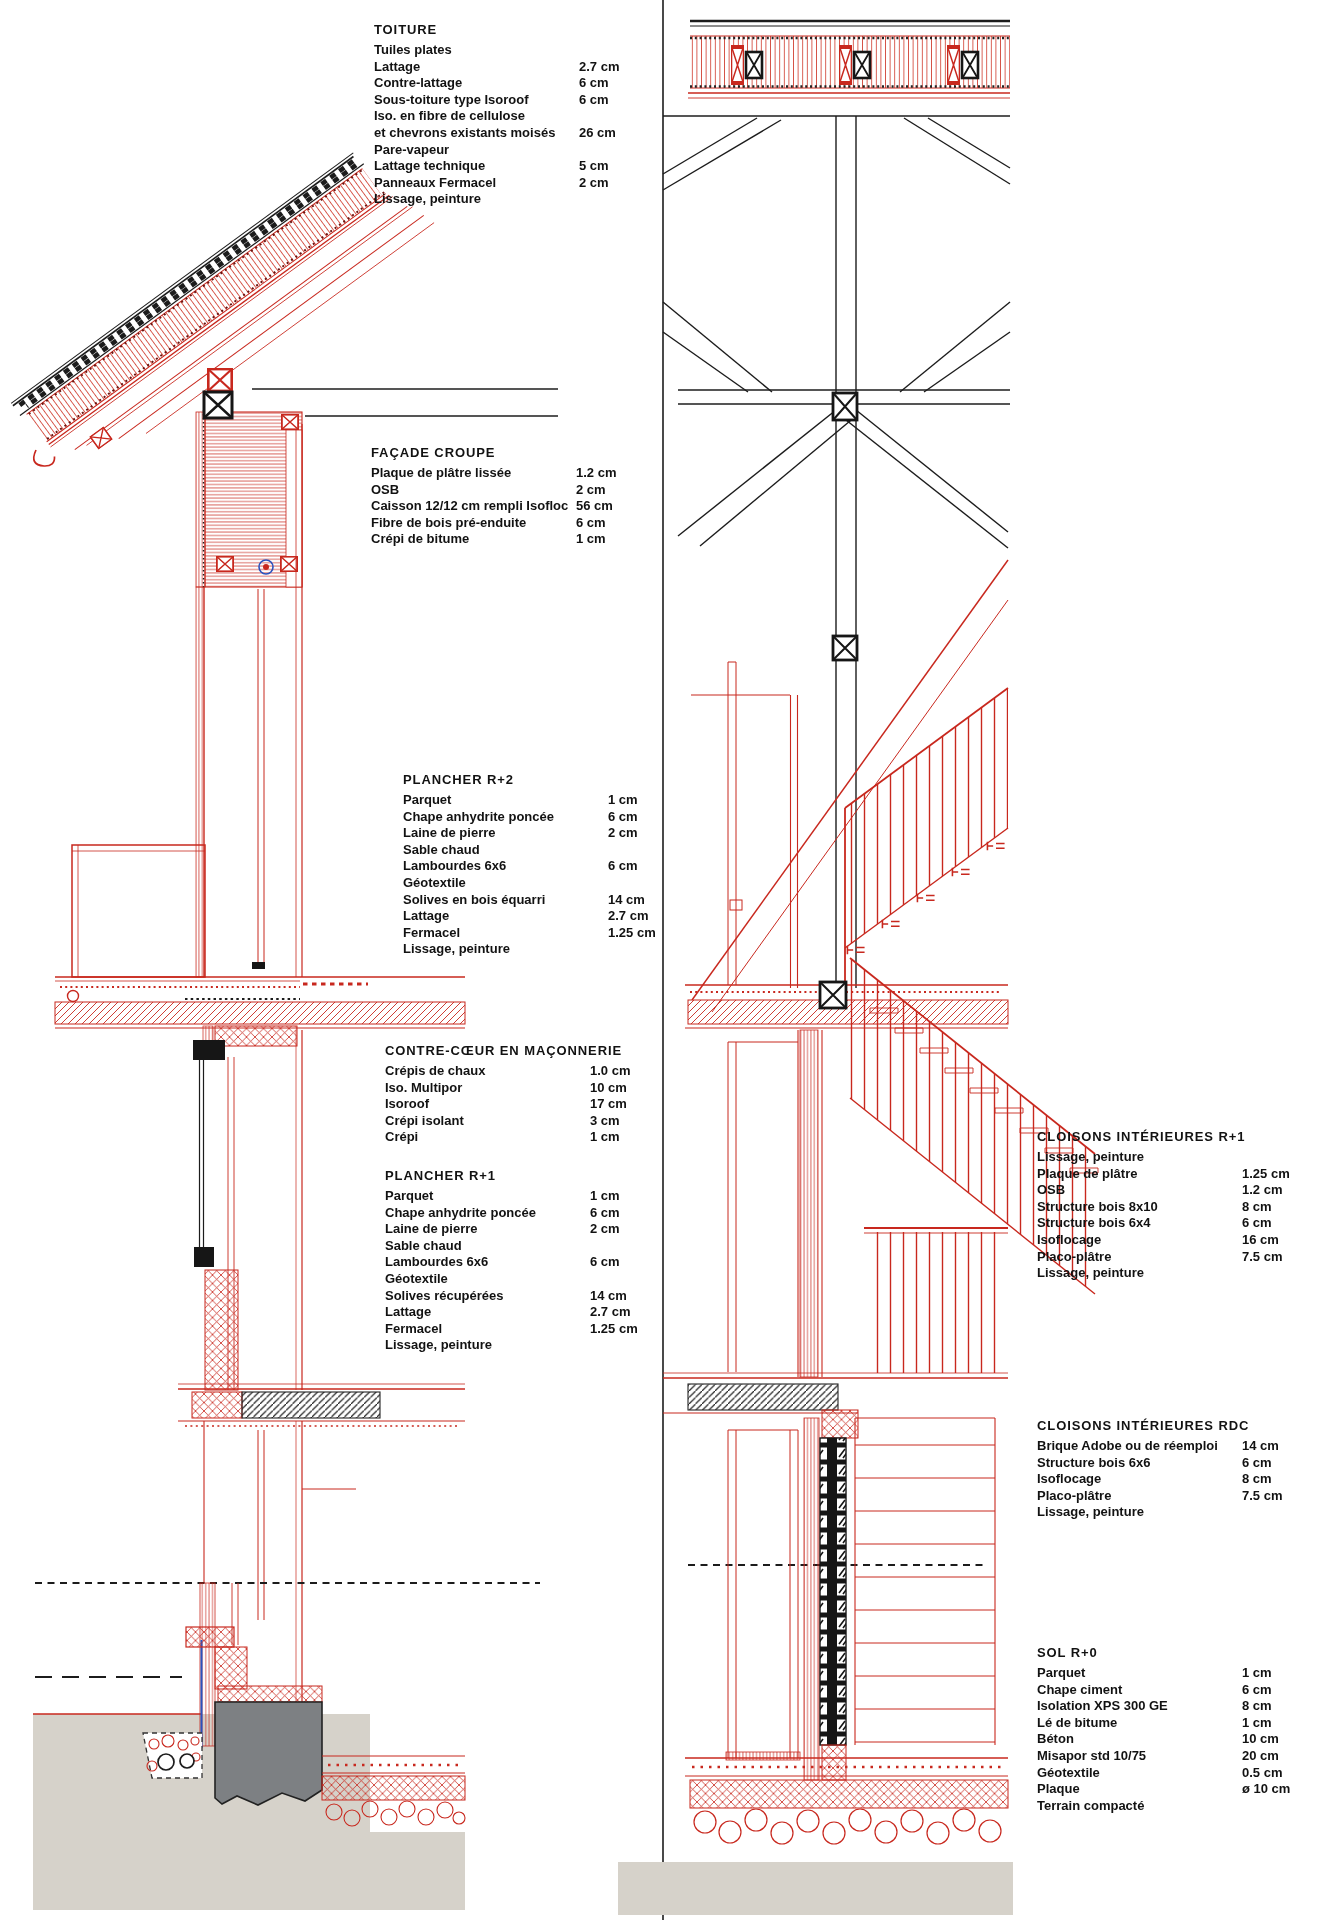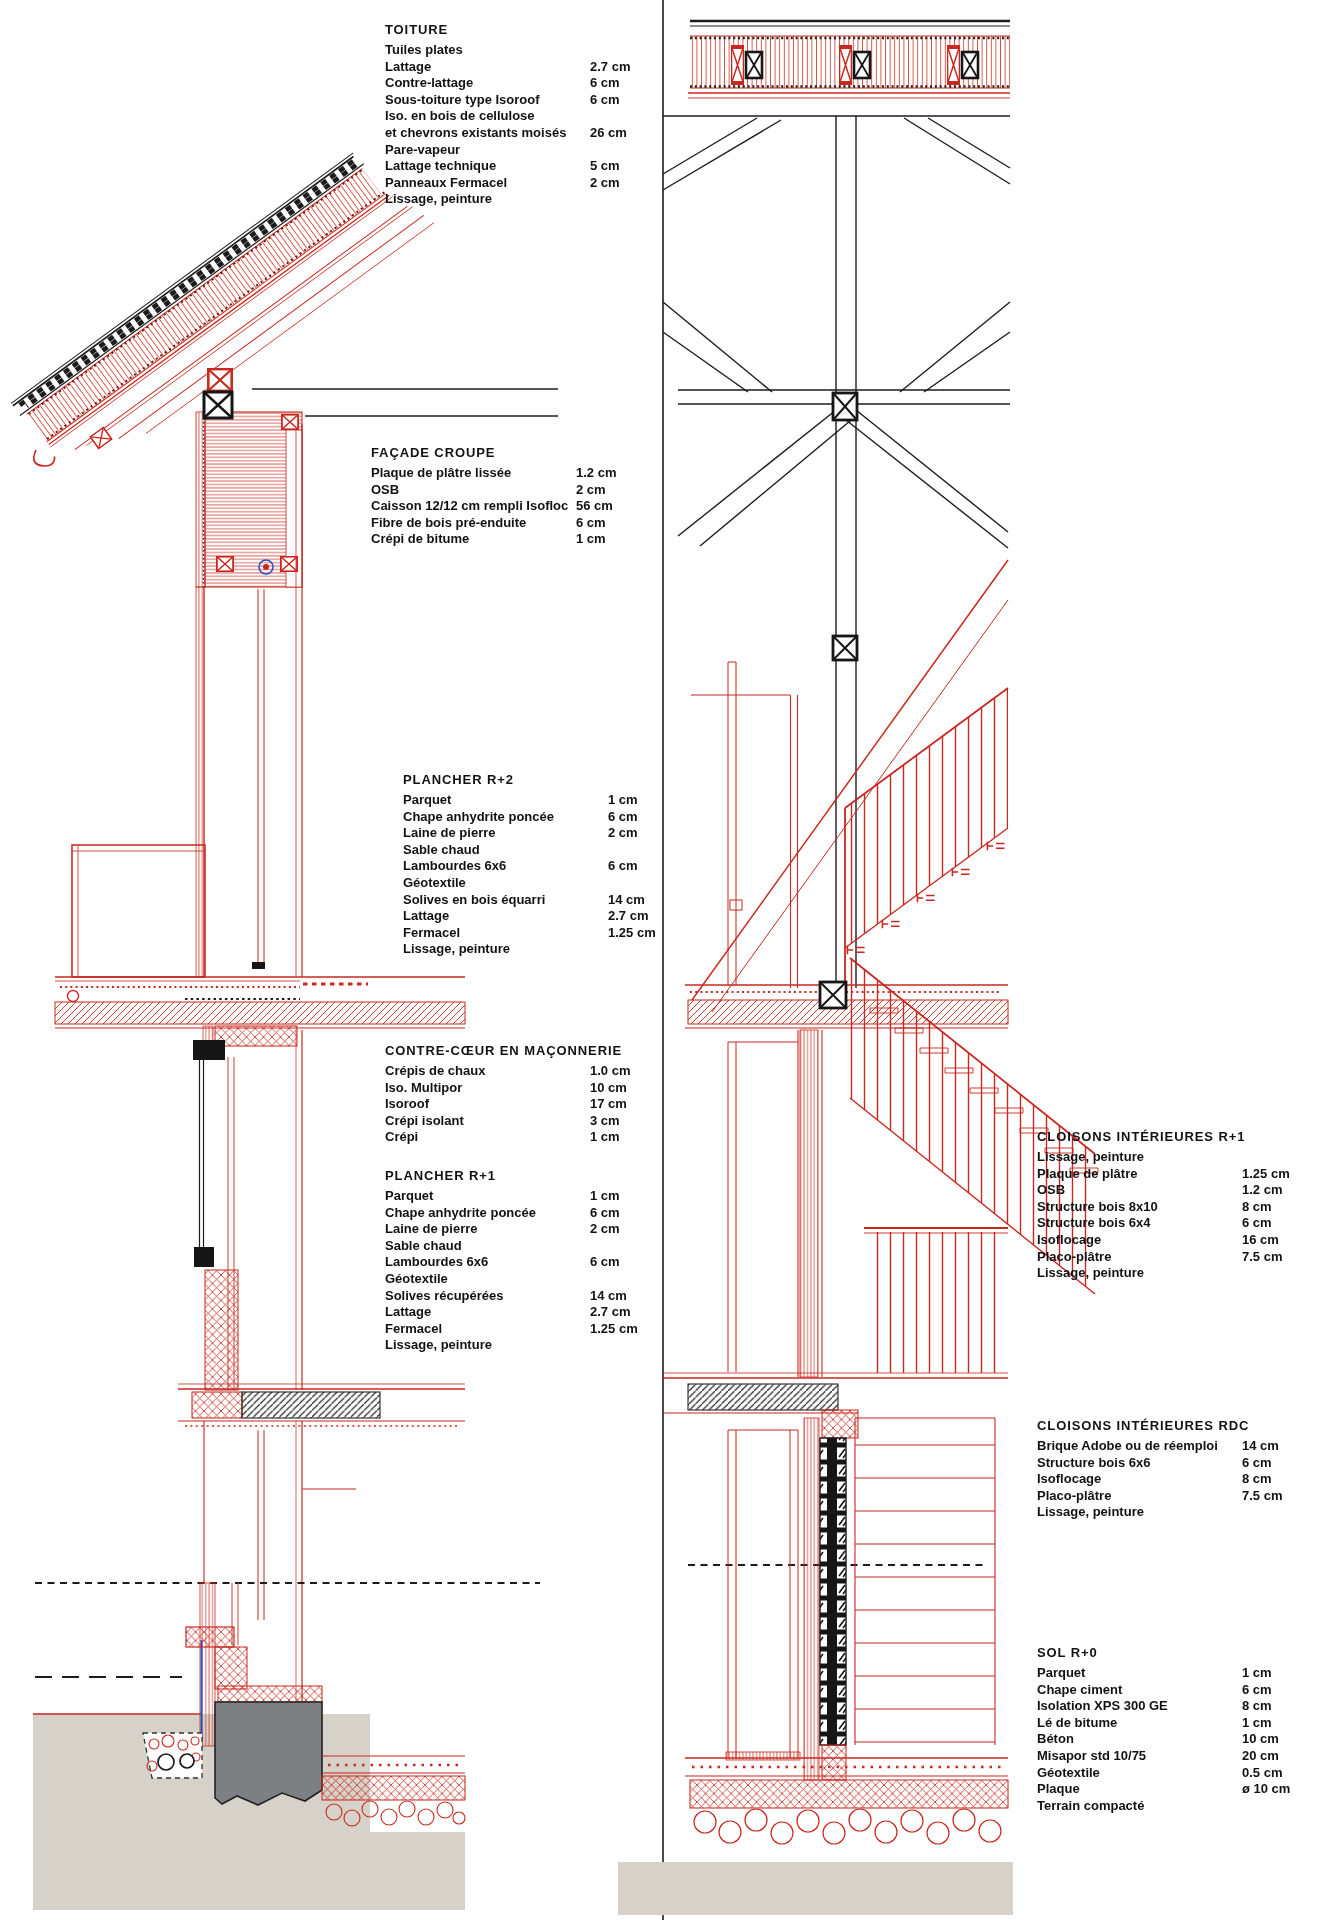--- a/index.html
+++ b/index.html
@@ -370,41 +370,41 @@
         <circle cx="912" cy="1821" r="11"></circle>
             <circle cx="938" cy="1833" r="11"></circle>
         <circle cx="964" cy="1820" r="11"></circle>
             <circle cx="990" cy="1831" r="11"></circle>
       </g>
       <rect x="618" y="1862" width="395" height="53" fill="#d6d2ca"></rect>
     </g>
   </svg>
   </div>
 
-  <div class="legend" style="left:385px;top:22px">
+  <div class="legend" style="left:374px;top:22px">
     <div class="lg-title">TOITURE</div>
     <div class="lg-rows">
         <div class="lg-row">
           <span class="lab">Tuiles plates</span>
           <span class="val"></span>
         </div>
         <div class="lg-row">
           <span class="lab">Lattage</span>
           <span class="val">2.7 cm</span>
         </div>
         <div class="lg-row">
           <span class="lab">Contre-lattage</span>
           <span class="val">6 cm</span>
         </div>
         <div class="lg-row">
           <span class="lab">Sous-toiture type Isoroof</span>
           <span class="val">6 cm</span>
         </div>
         <div class="lg-row">
-          <span class="lab">Iso. en bois de cellulose</span>
+          <span class="lab">Iso. en fibre de cellulose</span>
           <span class="val"></span>
         </div>
         <div class="lg-row">
           <span class="lab">et chevrons existants moisés</span>
           <span class="val">26 cm</span>
         </div>
         <div class="lg-row">
           <span class="lab">Pare-vapeur</span>
           <span class="val"></span>
         </div>

